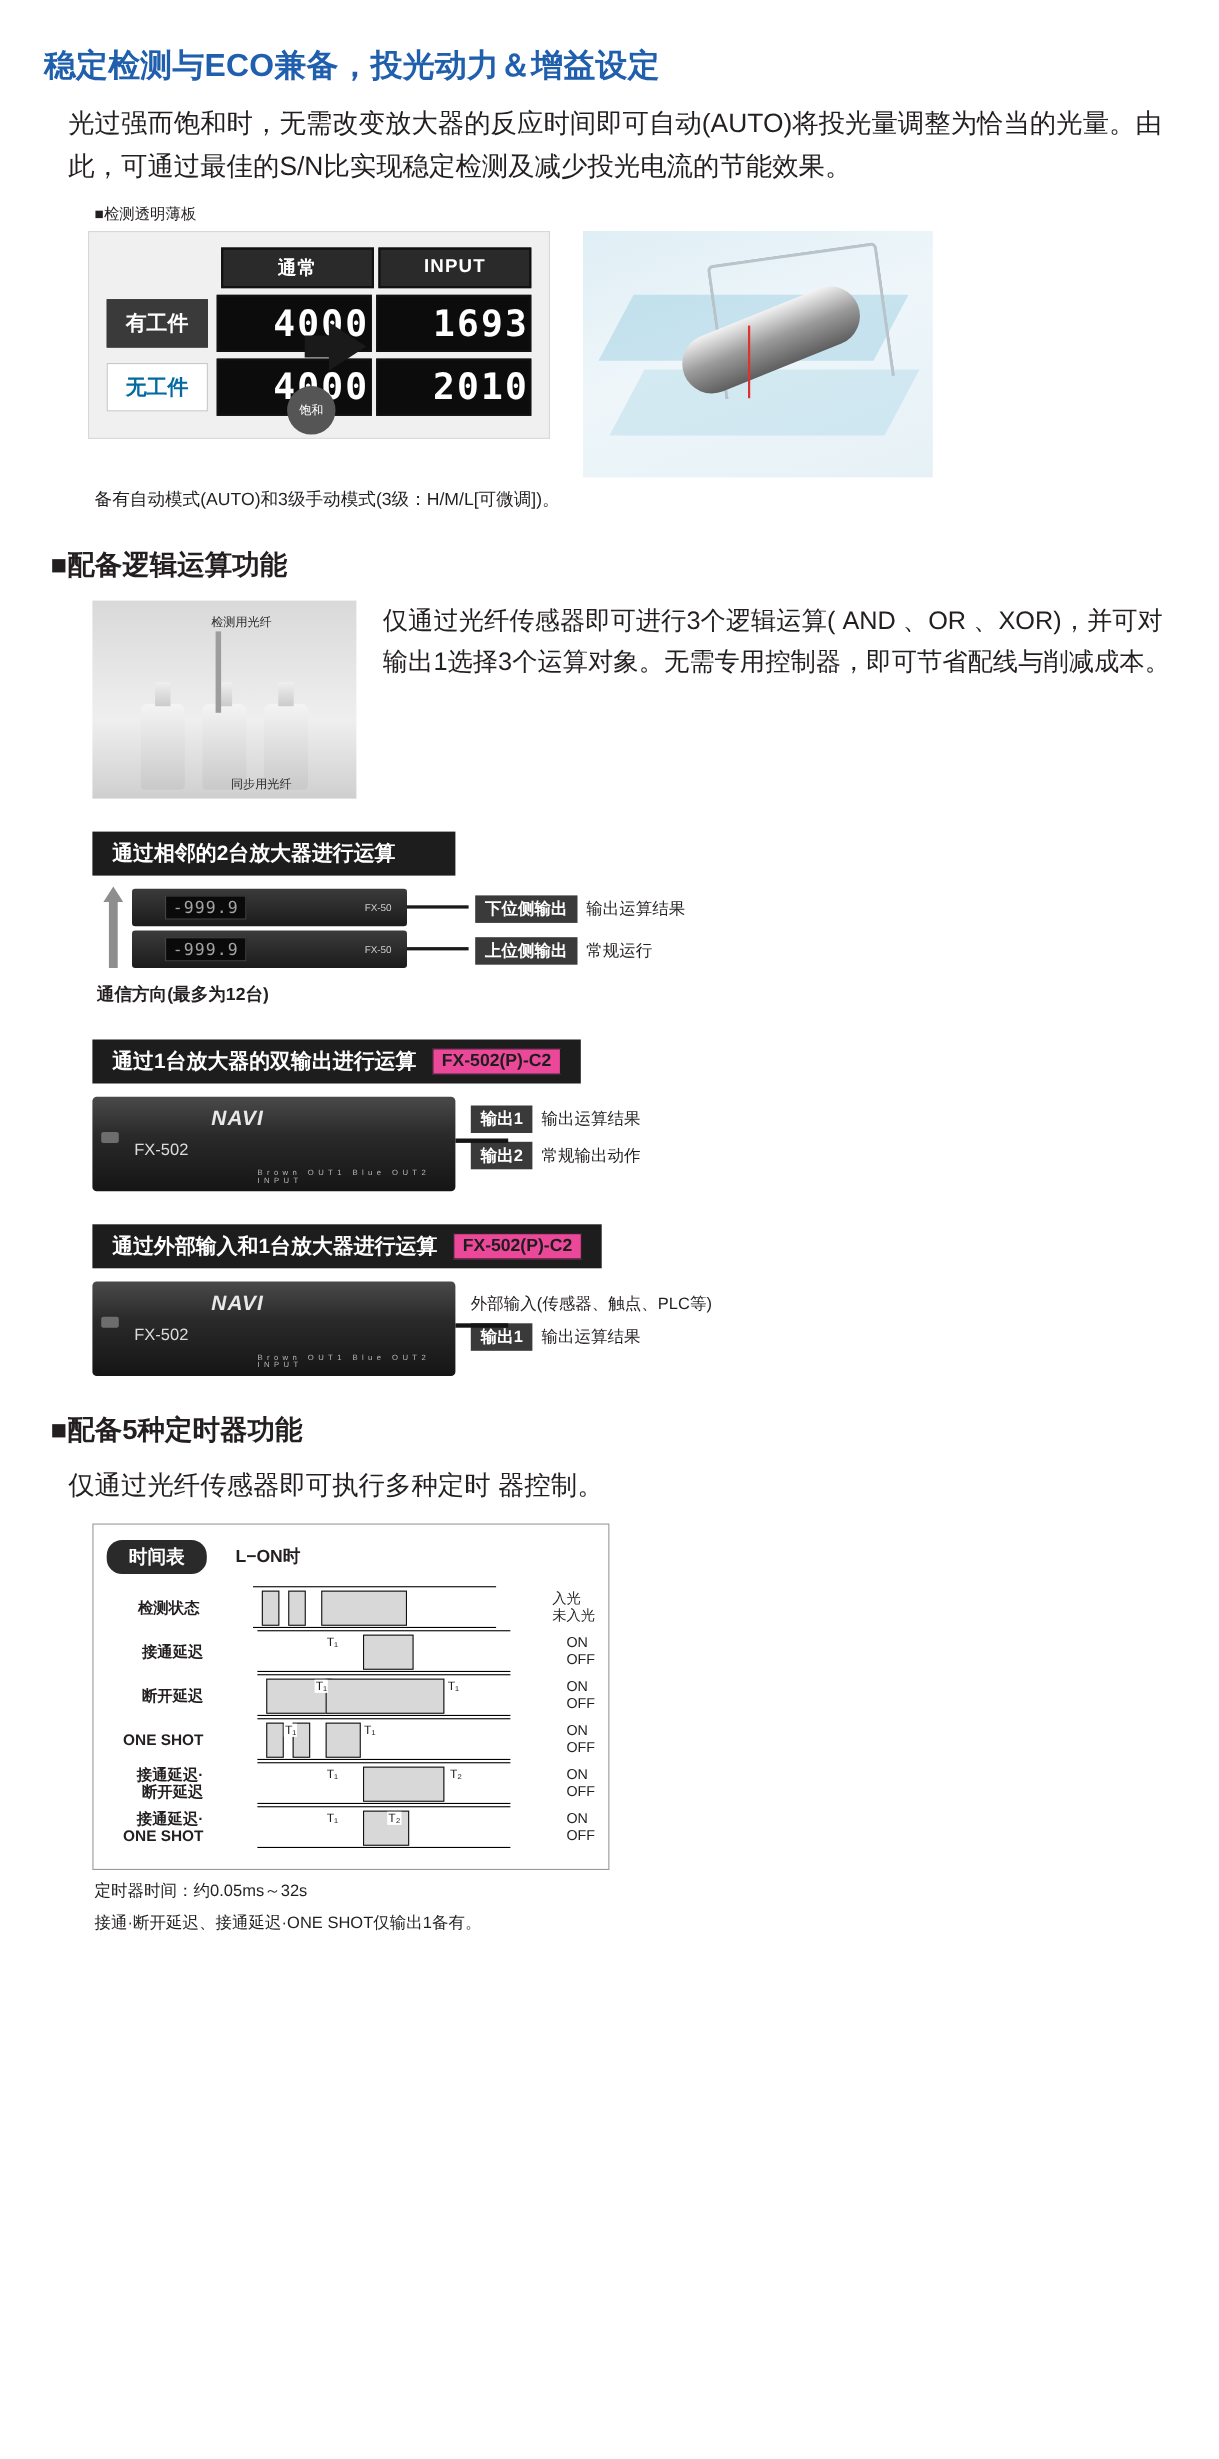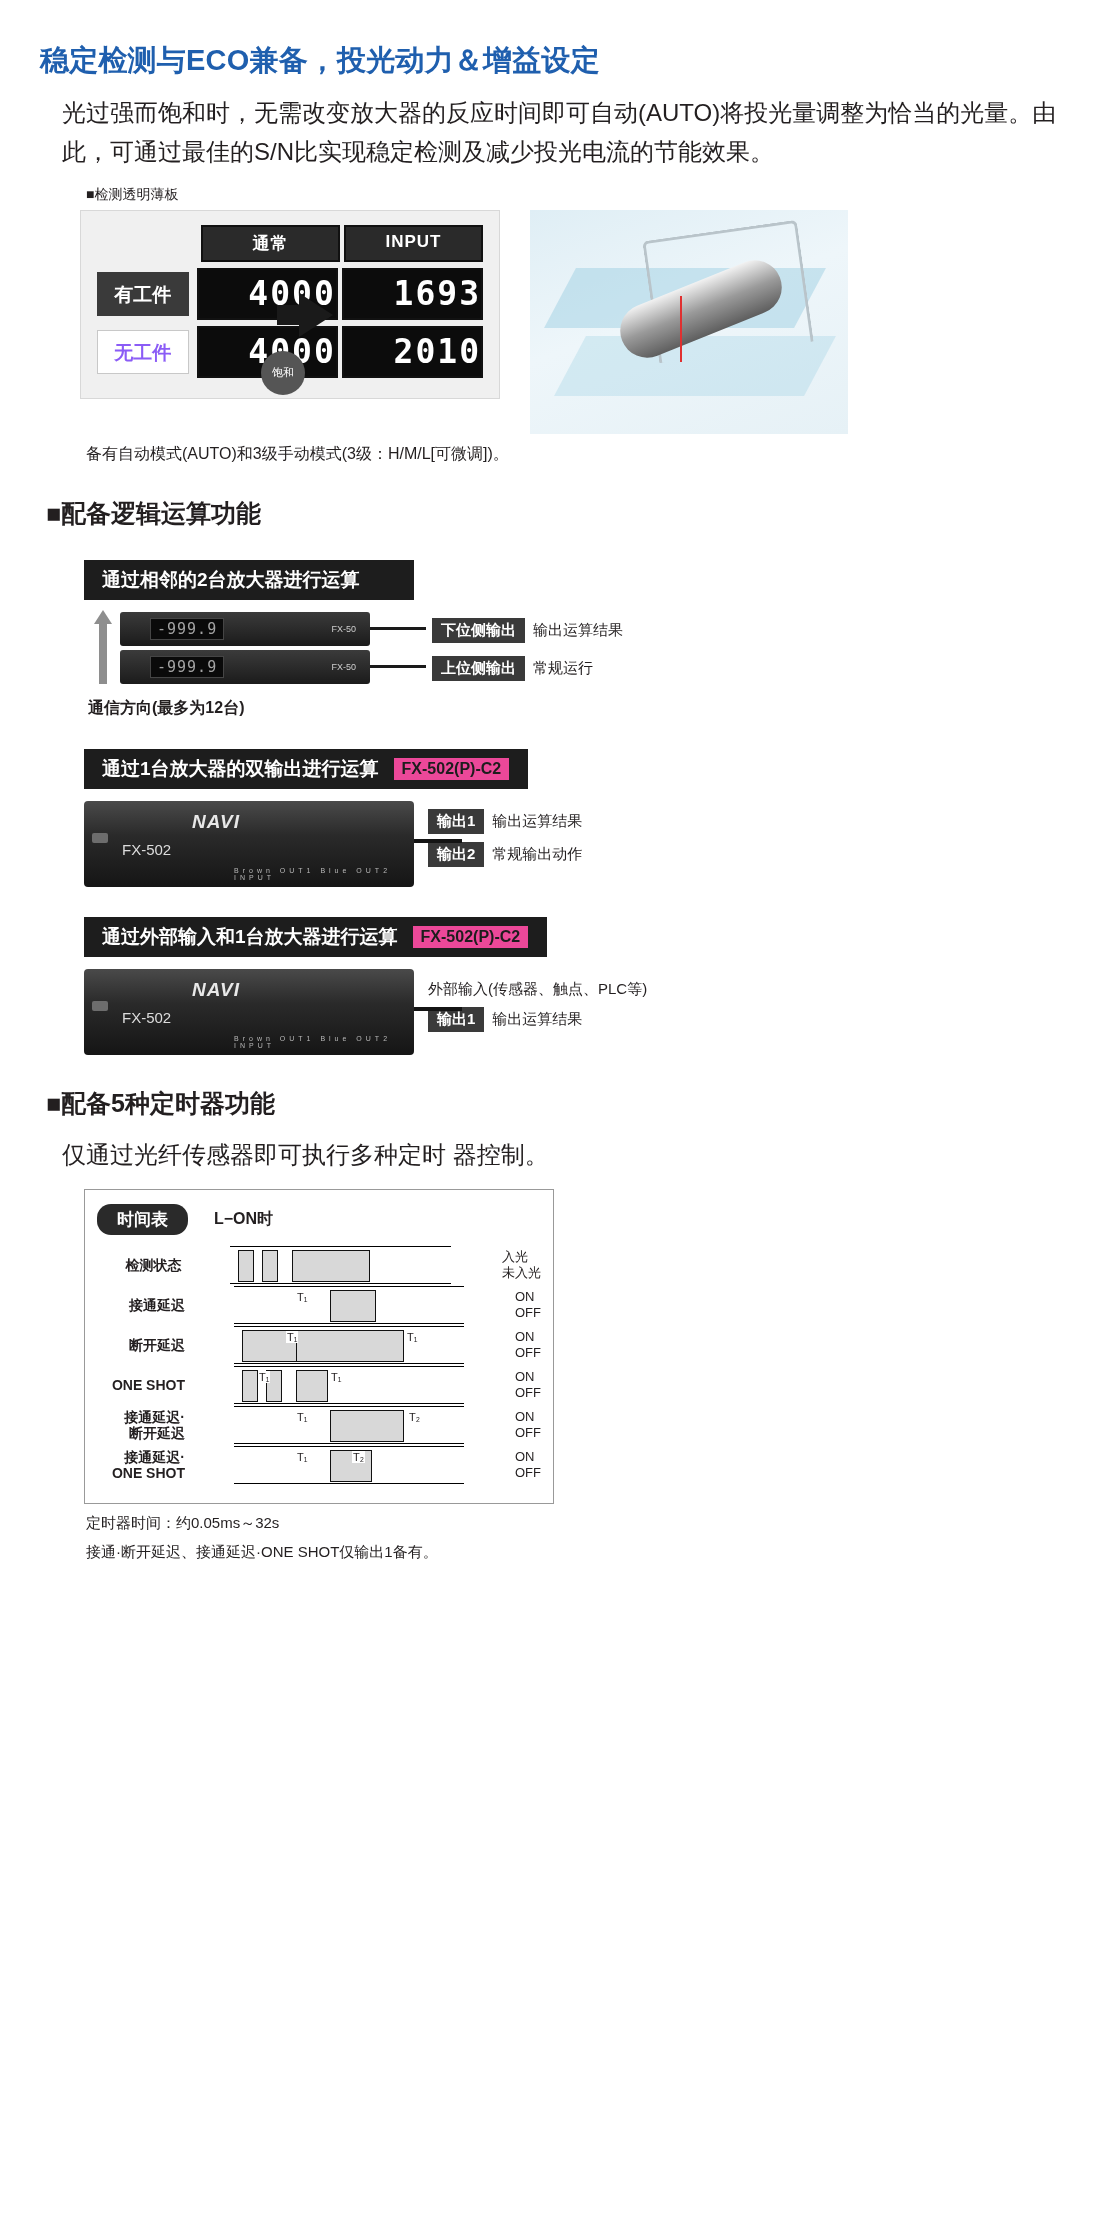--- a/index.html
+++ b/index.html
@@ -100,21 +100,21 @@
     margin-right: 8px;
     box-sizing: border-box;
   }
   .dp-label.dark {
     background: #3a3a3a;
     color: #ffffff;
     border: 1px solid #3a3a3a;
   }
   .dp-label.light {
     background: #ffffff;
-    color: #8b5cf6;
+    color: #0369a1;
     border: 1px solid #c8c8c8;
   }
   .lcd {
     width: 148px;
     height: 52px;
     background: #0c0c0c;
     border: 2px solid #111;
     color: #ffffff;
     font-family: "DejaVu Sans Mono", monospace;
     font-size: 33px;
@@ -525,20 +525,31 @@
       <div class="beam"></div>
     </div>
   </div>
 
   <div class="note-line">备有自动模式(AUTO)和3级手动模式(3级：H/M/L[可微调])。</div>
 
   <div class="divider-space"></div>
 
   <h3 class="sub-title">■配备逻辑运算功能</h3>
 
+  <div class="fig-row-2">
+    <div class="photo-2">
+      <div class="bottle b1"></div>
+      <div class="bottle b2"></div>
+      <div class="bottle b3"></div>
+      <div class="fiber"></div>
+      <div class="lbl lbl-top">检测用光纤</div>
+      <div class="lbl lbl-bottom">同步用光纤</div>
+    </div>
+    <div class="text-2">仅通过光纤传感器即可进行3个逻辑运算( AND 、OR 、XOR)，并可对输出1选择3个运算对象。无需专用控制器，即可节省配线与削减成本。</div>
+  </div>
 
   <div class="diagram-wrap">
     <div class="bar-title">
       <span>通过相邻的2台放大器进行运算</span>
     </div>
 
     <div class="amp-group">
       <div class="up-arrow"></div>
       <div class="up-stem"></div>
 

